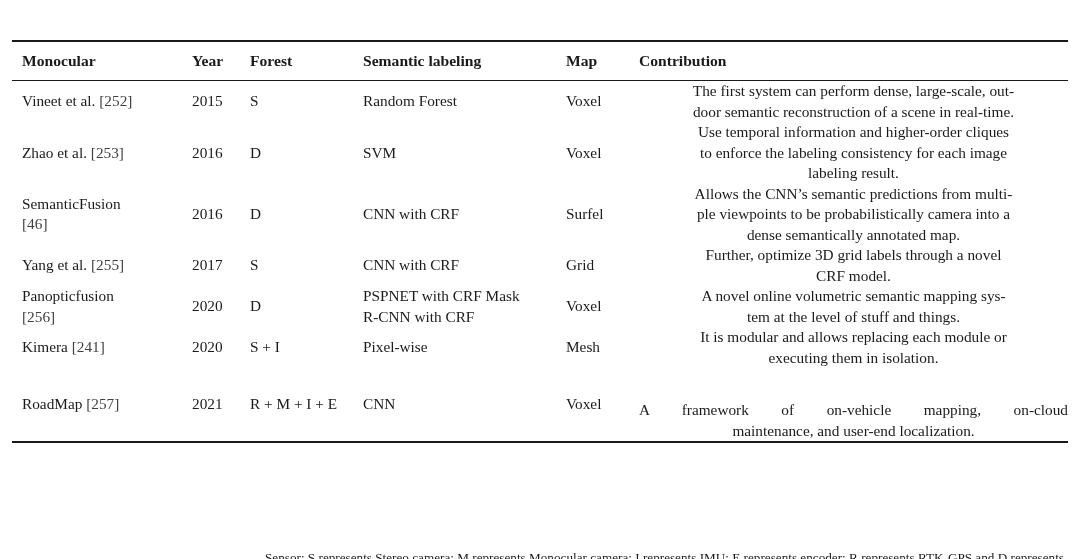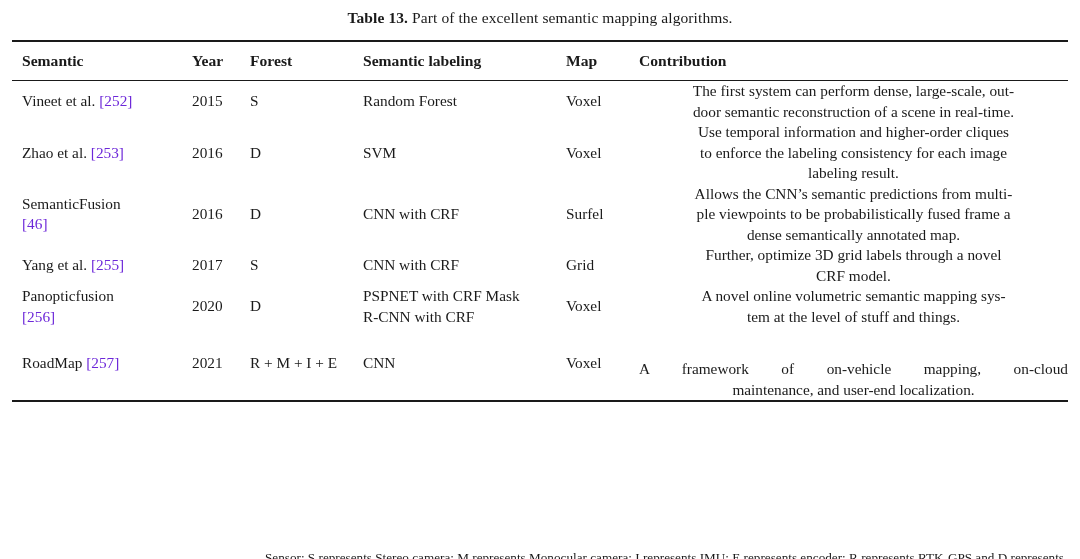--- a/index.html
+++ b/index.html
@@ -109,58 +109,55 @@
   td.cell-contr span.line {
     display: block;
     text-align: center;
   }
   td.cell-contr span.line.just {
     text-align: justify;
     text-align-last: justify;
     margin-top: 32px;
   }
   .cit {
-    color: #6d28d9;
+    color: #404040;
   }
 
   
   .footnote {
     position: absolute;
     left: 265px;
     top: 513px;
     width: 806px;
     font-size: 13.2px;
     line-height: 17px;
     text-align: left;
     margin-top: 36px;
   }
 </style>
 </head>
 <body>
 
 <div class="page">
 
-  <div class="caption">
-    <span class="cap-label">Table 13.</span><span> Part of the excellent semantic mapping algorithms.</span>
-  </div>
 
   <div class="table-wrap">
     <div class="rule-top"></div>
     <table class="tbl">
       <colgroup>
         <col class="c-ref">
           <col class="c-year">
           <col class="c-sensor">
         <col class="c-sem">
           <col class="c-map">
           <col class="c-contr">
       </colgroup>
       <thead>
         <tr>
-          <th>Semantic</th>
+          <th>Monocular</th>
           <th>Year</th>
           <th>Forest</th>
           <th>Semantic labeling</th>
           <th>Map</th>
           <th>Contribution</th>
         </tr>
       </thead>
     </table>
     <div class="rule-mid"></div>
     <table class="tbl">
@@ -198,21 +195,21 @@
           </tr>
           <tr>
             <td class="cell-ref"><span>SemanticFusion
 </span><span class="cit">[46]</span></td>
             <td class="cell-year">2016</td>
             <td class="cell-sensor">D</td>
             <td class="cell-sem">CNN with CRF</td>
             <td class="cell-map">Surfel</td>
             <td class="cell-contr">
               <span class="line">Allows the CNN’s semantic predictions from multi-</span>
-              <span class="line">ple viewpoints to be probabilistically fused frame a</span>
+              <span class="line">ple viewpoints to be probabilistically camera into a</span>
               <span class="line">dense semantically annotated map.</span>
             </td>
           </tr>
           <tr>
             <td class="cell-ref"><span>Yang et al. </span><span class="cit">[255]</span></td>
             <td class="cell-year">2017</td>
             <td class="cell-sensor">S</td>
             <td class="cell-sem">CNN with CRF</td>
             <td class="cell-map">Grid</td>
             <td class="cell-contr">
@@ -227,20 +224,31 @@
             <td class="cell-sensor">D</td>
             <td class="cell-sem">PSPNET with CRF Mask
 R-CNN with CRF</td>
             <td class="cell-map">Voxel</td>
             <td class="cell-contr">
               <span class="line">A novel online volumetric semantic mapping sys-</span>
               <span class="line">tem at the level of stuff and things.</span>
             </td>
           </tr>
           <tr>
+            <td class="cell-ref"><span>Kimera </span><span class="cit">[241]</span></td>
+            <td class="cell-year">2020</td>
+            <td class="cell-sensor">S + I</td>
+            <td class="cell-sem">Pixel-wise</td>
+            <td class="cell-map">Mesh</td>
+            <td class="cell-contr">
+              <span class="line">It is modular and allows replacing each module or</span>
+              <span class="line">executing them in isolation.</span>
+            </td>
+          </tr>
+          <tr>
             <td class="cell-ref"><span>RoadMap </span><span class="cit">[257]</span></td>
             <td class="cell-year">2021</td>
             <td class="cell-sensor">R + M + I + E</td>
             <td class="cell-sem">CNN</td>
             <td class="cell-map">Voxel</td>
             <td class="cell-contr">
               <span class="line just">A framework of on-vehicle mapping, on-cloud</span>
               <span class="line">maintenance, and user-end localization.</span>
             </td>
           </tr>

